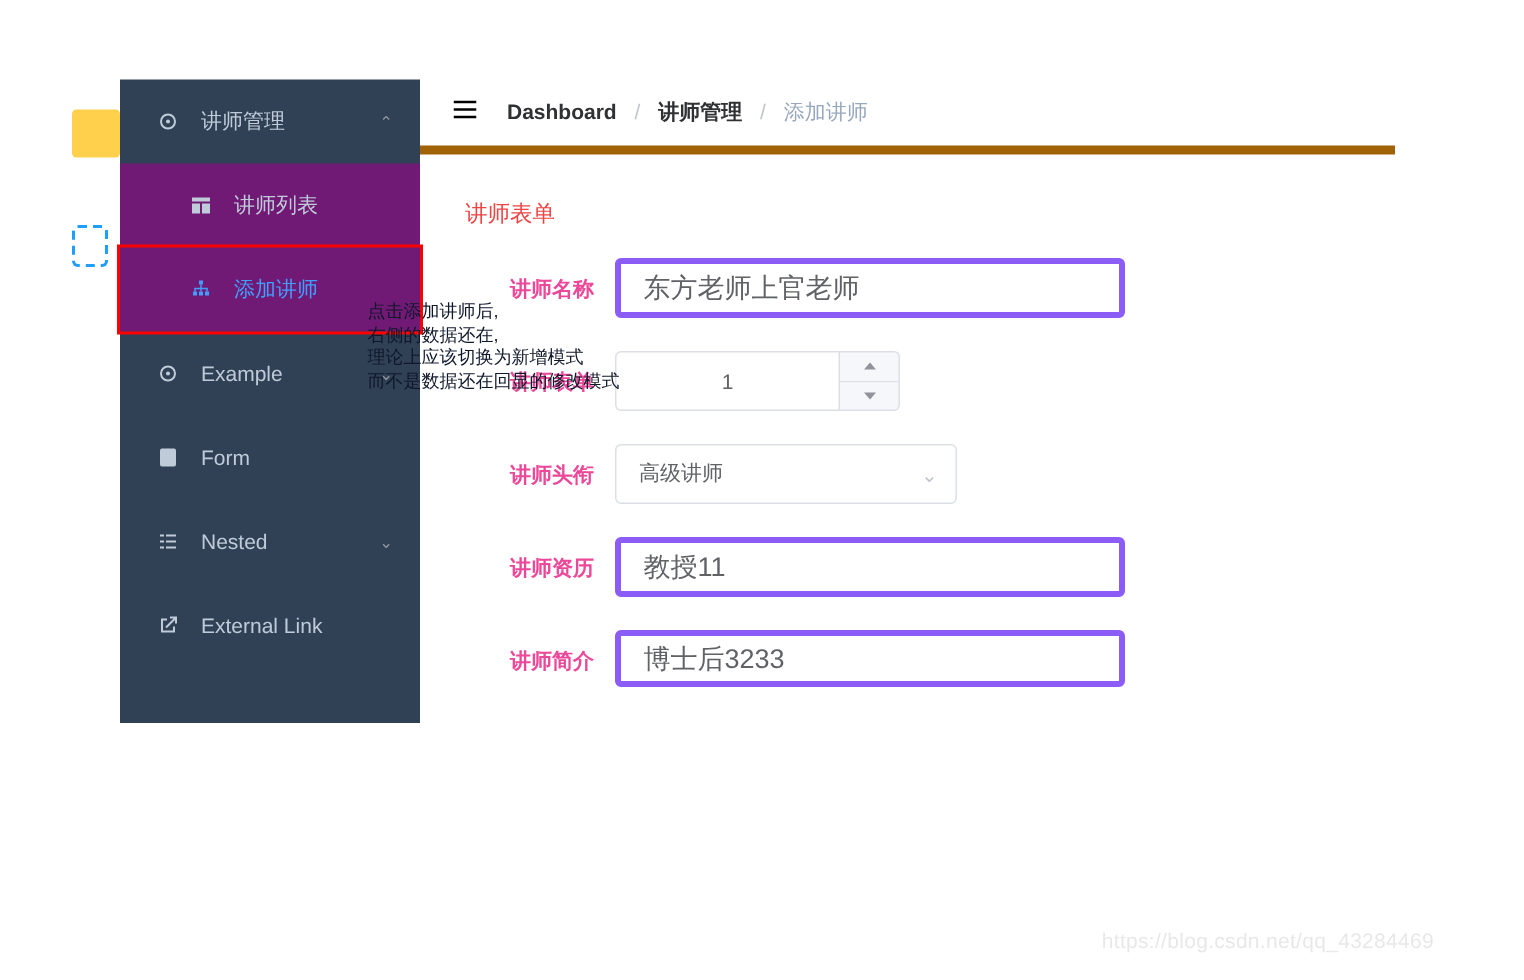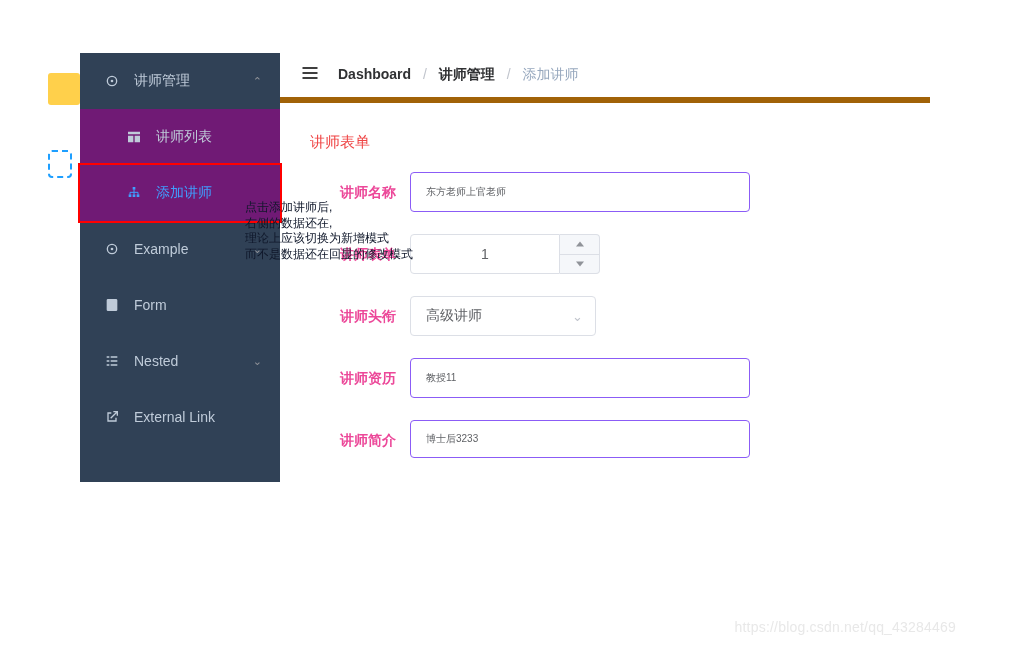--- a/index.html
+++ b/index.html
@@ -37,22 +37,22 @@
     .breadcrumb .dim { color: #97a8be; }
     .breadcrumb .bold { font-weight: 700; }
     
     .form-area { padding: 30px 30px 0 30px; }
     .form-title { font-size: 15px; color: #ef4444; margin-bottom: 20px; font-weight: 500; }
     .form-row { display: flex; align-items: flex-start; margin-bottom: 22px; }
     .form-label { width: 100px; text-align: right; padding-right: 14px; font-size: 14px; color: #ec4899; line-height: 40px; font-weight: 700; }
     .form-control { flex: 0 0 auto; }
     
     .el-input {
-      height: 40px; border: 1px solid #8b5cf6; border-radius: 4px;
-      padding: 0 15px; font-size: 10px; color: #606266; outline: none;
+      height: 40px; border: 4px solid #8b5cf6; border-radius: 4px;
+      padding: 0 15px; font-size: 18px; color: #606266; outline: none;
       background: #fff;
     }
     .el-input.w-wide { width: 340px; }
     
     .number-input { display: flex; }
     .number-input input {
       width: 150px; height: 40px; border: 1px solid #dcdfe6; border-radius: 4px 0 0 4px;
       text-align: center; font-size: 14px; color: #606266; outline: none;
     }
     .number-steppers {
@@ -60,21 +60,21 @@
     }
     .stepper-btn {
       flex: 1; border: 1px solid #dcdfe6; background: #f5f7fa;
       display: flex; align-items: center; justify-content: center;
       cursor: pointer; color: #909399; font-size: 10px;
     }
     .stepper-btn.up { border-left: none; border-radius: 0 4px 0 0; border-bottom: none; }
     .stepper-btn.down { border-left: none; border-radius: 0 0 4px 0; }
     
     .el-select {
-      width: 186px; height: 40px; border: 1px solid #dcdfe6; border-radius: 4px;
+      width: 228px; height: 40px; border: 1px solid #dcdfe6; border-radius: 4px;
       padding: 0 30px 0 15px; font-size: 14px; color: #606266;
       display: flex; align-items: center; position: relative; cursor: pointer;
       background: #fff;
     }
     .el-select .sel-chevron { position: absolute; right: 12px; color: #c0c4cc; font-size: 13px; }
 
     
     .annotation {
       position: absolute; left: 245px; top: 200px; color: #0f172a;
       font-size: 12px; line-height: 1.3; white-space: nowrap; z-index: 99;

